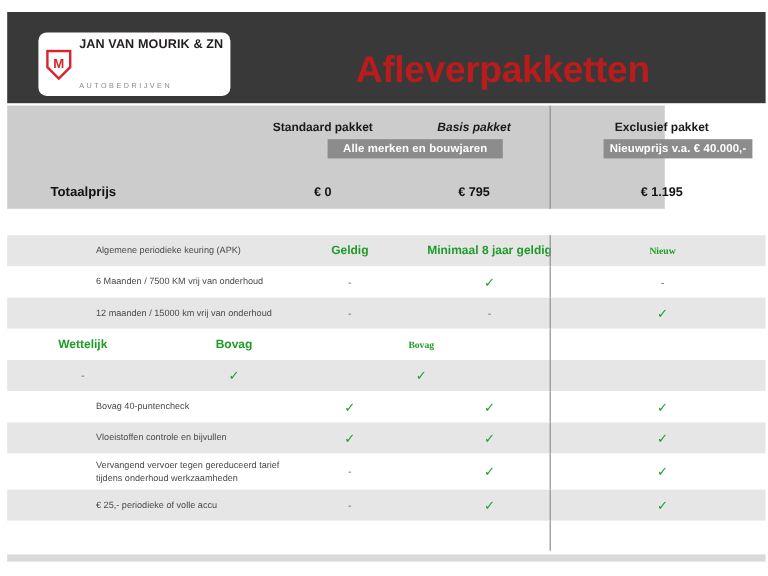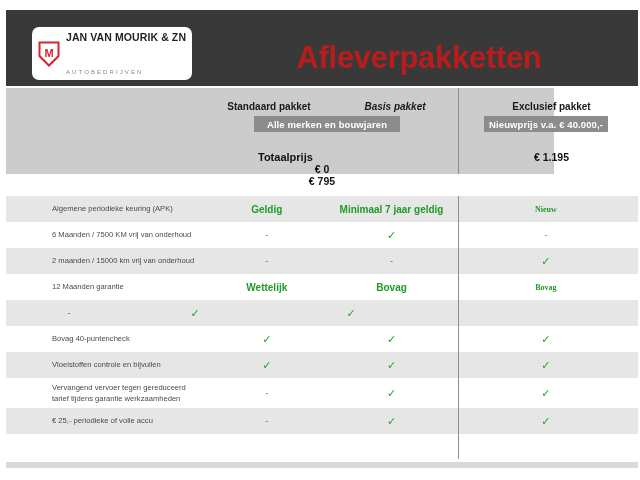--- a/index.html
+++ b/index.html
@@ -145,20 +145,21 @@
     position: absolute;
     background: #8c8c8c;
     color: #ffffff;
     font-size: 9.5px;
     font-weight: bold;
     display: flex;
     align-items: center;
     justify-content: center;
     letter-spacing: 0.1px;
     white-space: nowrap;
+    margin-left: 19px;
   }
   .badge-left {
     left: 254px;
     top: 116px;
     width: 146px;
     height: 16px;
   }
   .badge-right {
     left: 484px;
     top: 116px;
@@ -167,21 +168,20 @@
   }
 
   .totaal-row {
     position: absolute;
     left: 0;
     top: 63px;
     width: 632px;
     height: 18px;
     display: flex;
     align-items: center;
-    flex-direction: column;
   }
   .totaal-label {
     width: 200px;
     padding-left: 36px;
     box-sizing: border-box;
     font-size: 11px;
     font-weight: bold;
     color: #111111;
   }
   .totaal-price {
@@ -221,25 +221,26 @@
     position: absolute;
     left: 452px;
     top: 0;
     bottom: 0;
     width: 1px;
     background: #8e8e8e;
   }
 
   .c-feature {
     width: 200px;
-    padding-left: 46px;
+    padding-left: 34px;
     box-sizing: border-box;
     font-size: 7.6px;
     color: #4a4a4a;
     line-height: 1.5;
+    margin-left: 40px;
   }
   .c-val {
     width: 126px;
     text-align: center;
     font-size: 10px;
     font-weight: bold;
     color: #1f9b27;
   }
   .c-val.dash {
     font-weight: normal;
@@ -317,40 +318,39 @@
     </div>
   </div>
 
   <div class="badge badge-left">Alle merken en bouwjaren</div>
   <div class="badge badge-right">Nieuwprijs v.a. € 40.000,-</div>
 
   <div class="table" id="feature-table">
       <div class="row alt">
         <div class="c-feature">Algemene periodieke keuring (APK)</div>
         <div class="c-val text">Geldig</div>
-        <div class="c-val text">Minimaal 7 jaar geldig</div>
+        <div class="c-val text">Minimaal 8 jaar geldig</div>
         <div class="vline"></div>
         <div class="c-val-excl text">Nieuw</div>
       </div>
       <div class="row">
         <div class="c-feature">6 Maanden / 7500 KM vrij van onderhoud</div>
         <div class="c-val dash">-</div>
         <div class="c-val check">✓</div>
         <div class="vline"></div>
         <div class="c-val-excl dash">-</div>
       </div>
       <div class="row alt">
-        <div class="c-feature">2 maanden / 15000 km vrij van onderhoud</div>
+        <div class="c-feature">12 maanden / 15000 km vrij van onderhoud</div>
         <div class="c-val dash">-</div>
         <div class="c-val dash">-</div>
         <div class="vline"></div>
         <div class="c-val-excl check">✓</div>
       </div>
       <div class="row">
-        <div class="c-feature">12 Maanden  garantie</div>
         <div class="c-val text">Wettelijk</div>
         <div class="c-val text">Bovag</div>
         <div class="vline"></div>
         <div class="c-val-excl text">Bovag</div>
       </div>
       <div class="row alt">
         <div class="c-val dash">-</div>
         <div class="c-val check">✓</div>
         <div class="vline"></div>
         <div class="c-val-excl check">✓</div>
@@ -363,21 +363,21 @@
         <div class="c-val-excl check">✓</div>
       </div>
       <div class="row alt">
         <div class="c-feature">Vloeistoffen controle en bijvullen</div>
         <div class="c-val check">✓</div>
         <div class="c-val check">✓</div>
         <div class="vline"></div>
         <div class="c-val-excl check">✓</div>
       </div>
       <div class="row tall">
-        <div class="c-feature">Vervangend vervoer tegen gereduceerd tarief tijdens garantie werkzaamheden</div>
+        <div class="c-feature">Vervangend vervoer tegen gereduceerd tarief tijdens onderhoud werkzaamheden</div>
         <div class="c-val dash">-</div>
         <div class="c-val check">✓</div>
         <div class="vline"></div>
         <div class="c-val-excl check">✓</div>
       </div>
       <div class="row alt">
         <div class="c-feature">€ 25,- periodieke of  volle accu</div>
         <div class="c-val dash">-</div>
         <div class="c-val check">✓</div>
         <div class="vline"></div>

